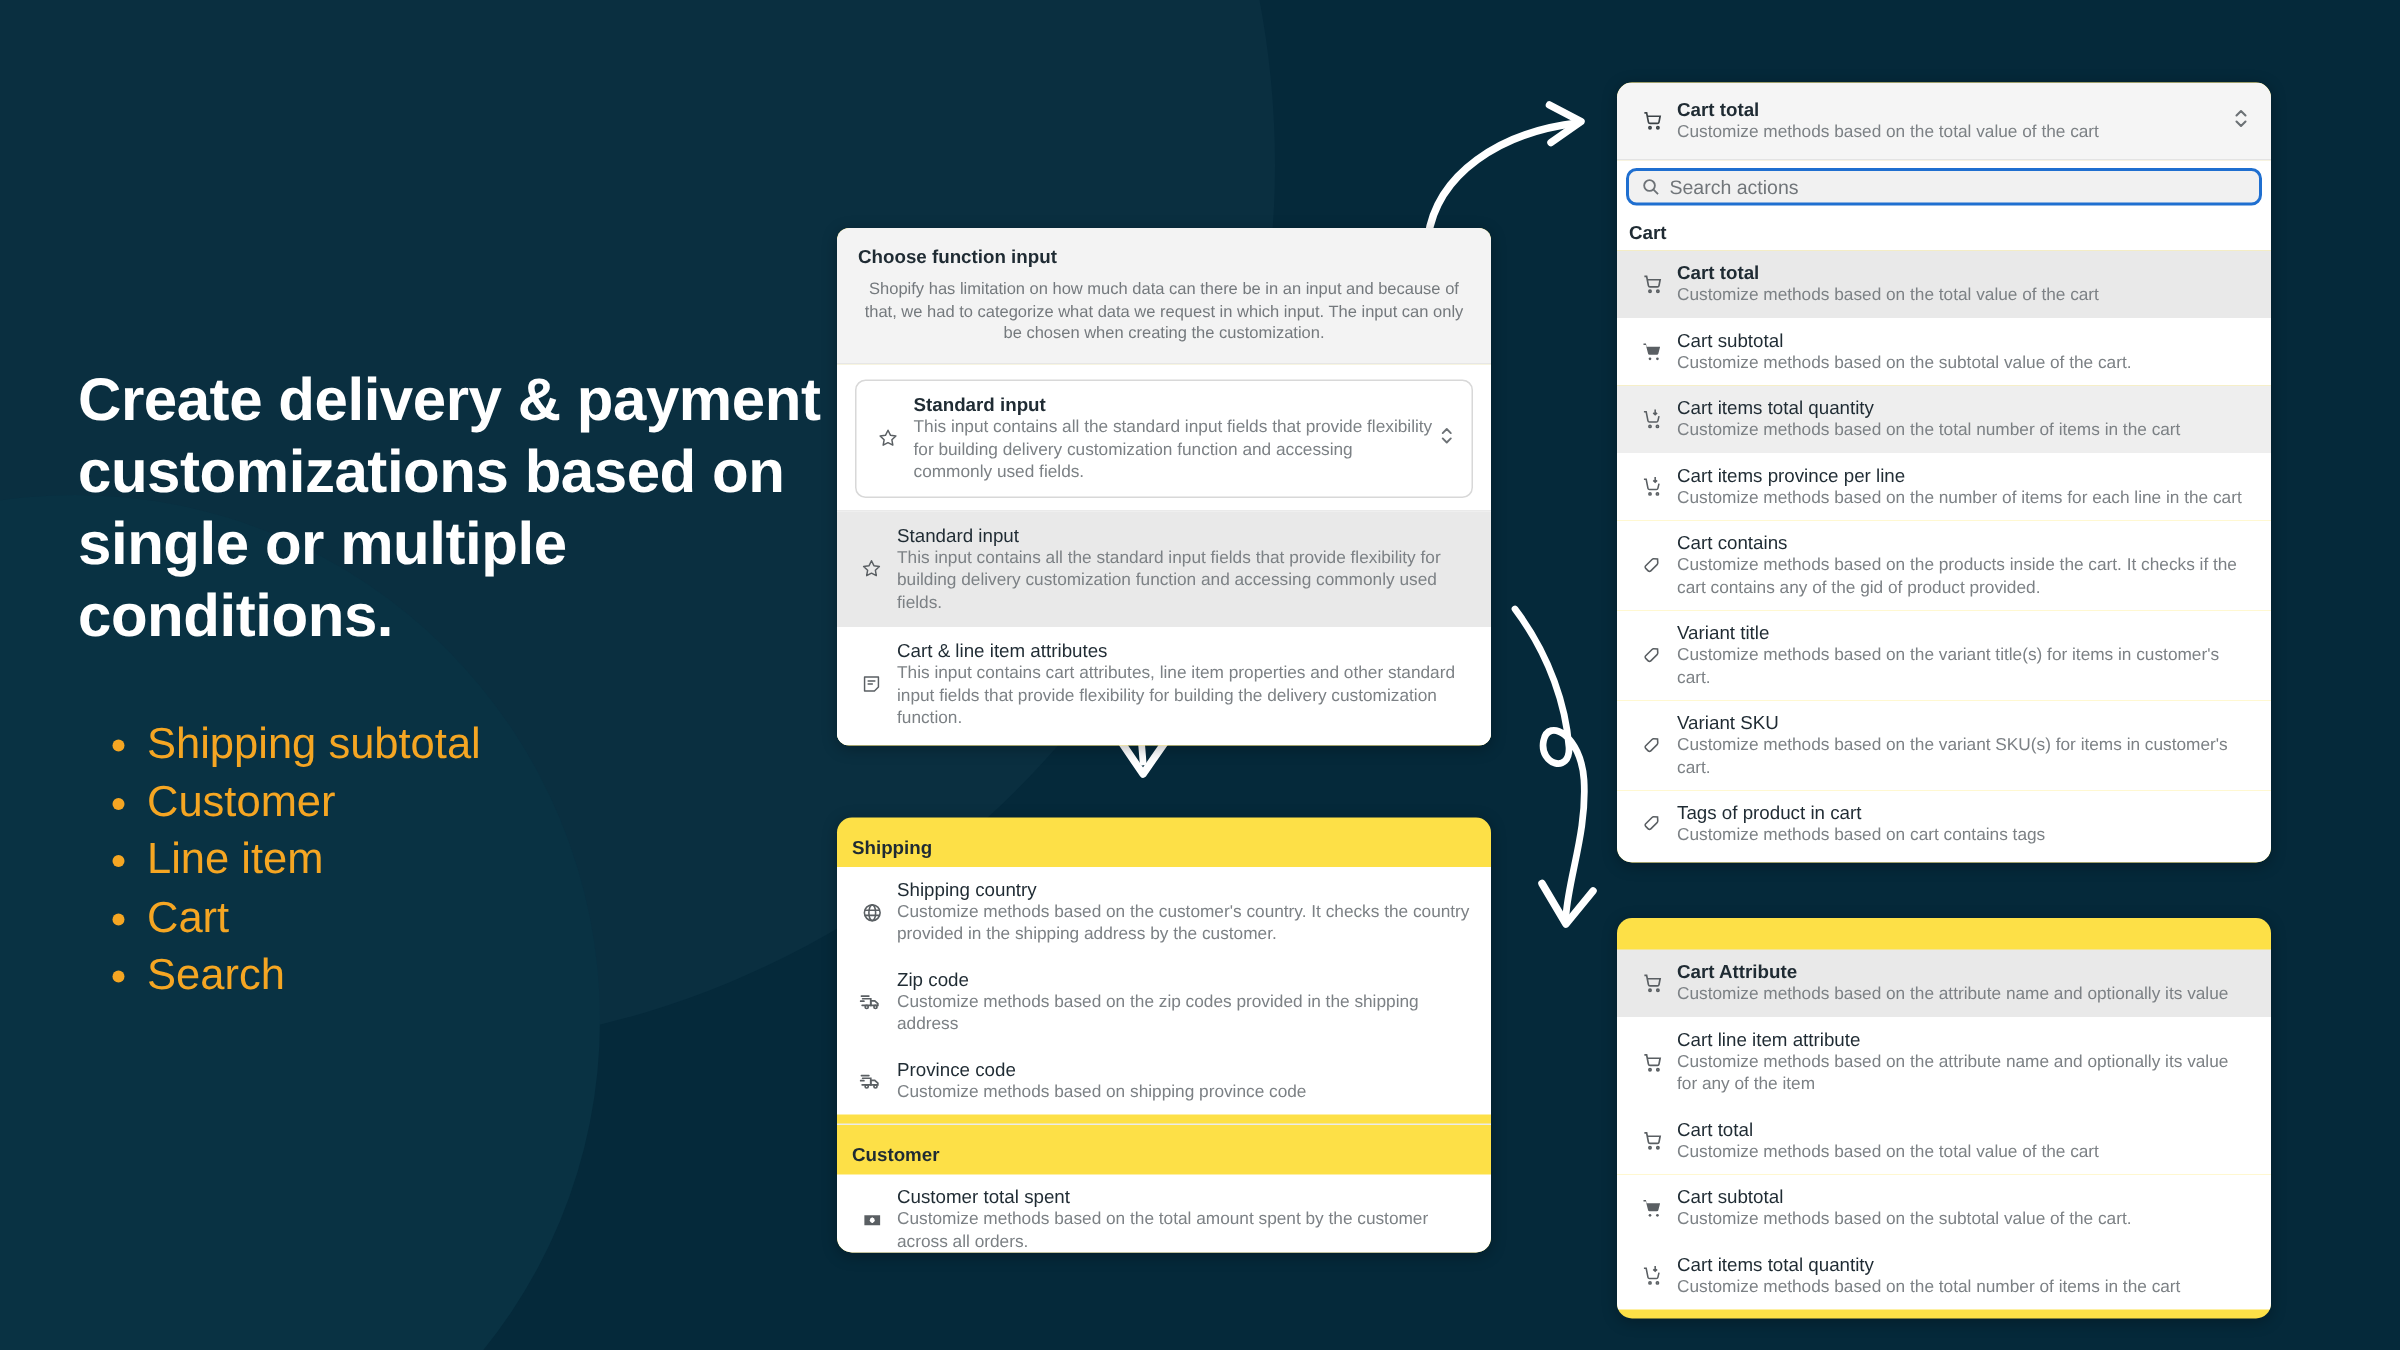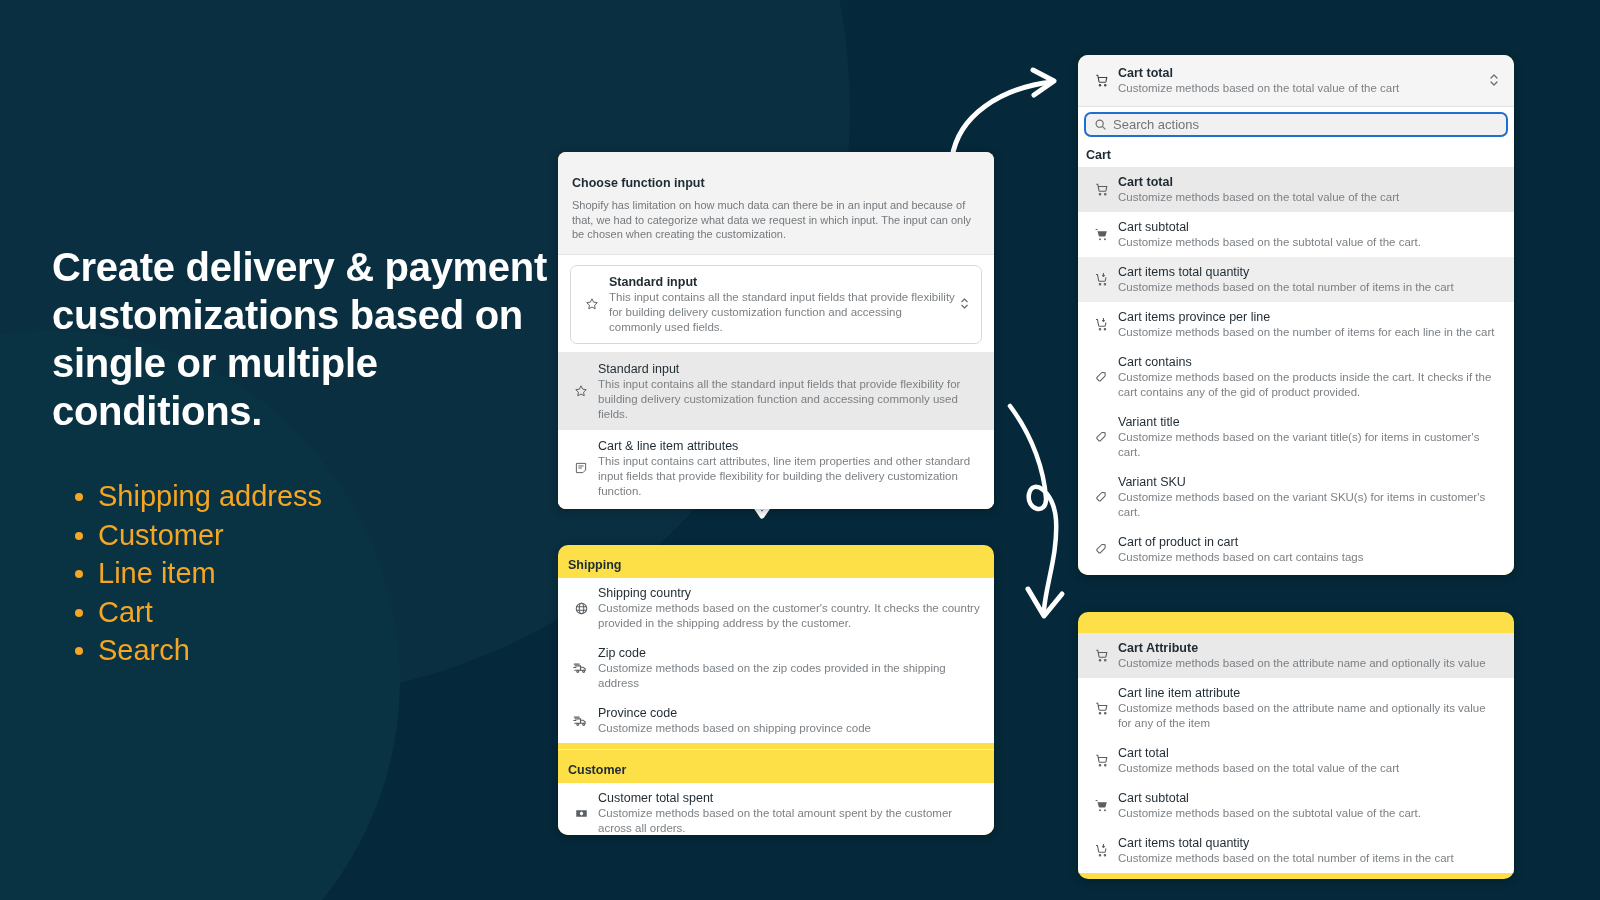--- a/index.html
+++ b/index.html
@@ -157,29 +157,29 @@
   }
 
   
   #card-function-input {
     left: 558px; top: 152px;
     width: 436px;
     border-radius: 8px;
   }
   #fi-head {
     background: #f3f3f3;
-    padding: 24px 14px 12px 14px;
+    padding: 12px 14px 12px 14px;
     border-bottom: 1px solid #e6e6e6;
   }
   #fi-title {
     font-size: 12.5px; font-weight: bold; color: #1f2b33;
     margin-bottom: 8px;
   }
   #fi-desc {
-    font-size: 11px; color: #74797d; line-height: 14.5px;
+    font-size: 11px; color: #74797d; line-height: 14.5px; text-align: center;
   }
   #fi-select-wrap { padding: 10px 12px 8px 12px; background: #fff; }
   #fi-select {
     border: 1px solid #d8d8d8;
     border-radius: 7px;
     display: flex; align-items: center;
     padding: 8px 10px 8px 8px;
     background: #fff;
   }
   #fi-select .opt-ico { color: #5a5f63; }
@@ -218,21 +218,21 @@
 <body>
 
 <div id="stage">
 
   <div class="bg-circle" id="circle-a"></div>
   <div class="bg-circle" id="circle-b"></div>
 
   <div id="headline-block">
     <div id="headline">Create delivery &amp; payment customizations based on single or multiple conditions.</div>
     <ul id="feature-list">
-      <li>Shipping address</li>
+      <li>Shipping subtotal</li>
       <li>Customer</li>
       <li>Line item</li>
       <li>Cart</li>
       <li>Search</li>
     </ul>
   </div>
 
   <svg class="arrow" id="arrow-up" width="140" height="110" viewBox="0 0 140 110">
     <path d="M22 100 C 28 58, 70 30, 122 24" stroke="#ffffff" stroke-width="5" fill="none" stroke-linecap="round"></path>
     <path d="M103 12 L124 23 L104 37" stroke="#ffffff" stroke-width="5" fill="none" stroke-linecap="round" stroke-linejoin="round"></path>
@@ -379,21 +379,21 @@
       </span>
     </div>
 
     <div class="opt-row" style="padding-bottom:10px">
       <span class="opt-ico">
         <svg width="15" height="15" viewBox="0 0 20 20" fill="none" stroke="currentColor" stroke-width="1.4">
           <path d="M4.2 9.6 9.8 4a2 2 0 0 1 1.5-.6l3.4.2.2 3.4a2 2 0 0 1-.6 1.5l-5.6 5.6a1.6 1.6 0 0 1-2.3 0L4.2 11.9a1.6 1.6 0 0 1 0-2.3z"></path>
         </svg>
       </span>
       <span class="opt-txt">
-        <span class="opt-title" style="display:block">Cart of product in cart</span>
+        <span class="opt-title" style="display:block">Tags of product in cart</span>
         <span class="opt-desc" style="display:block">Customize methods based on cart contains tags</span>
       </span>
     </div>
   </div>
 
   <div class="card" id="card-function-input">
     <div id="fi-head">
       <div id="fi-title">Choose function input</div>
       <div id="fi-desc">Shopify has limitation on how much data can there be in an input and because of that, we had to categorize what data we request in which input. The input can only be chosen when creating the customization.</div>
     </div>

